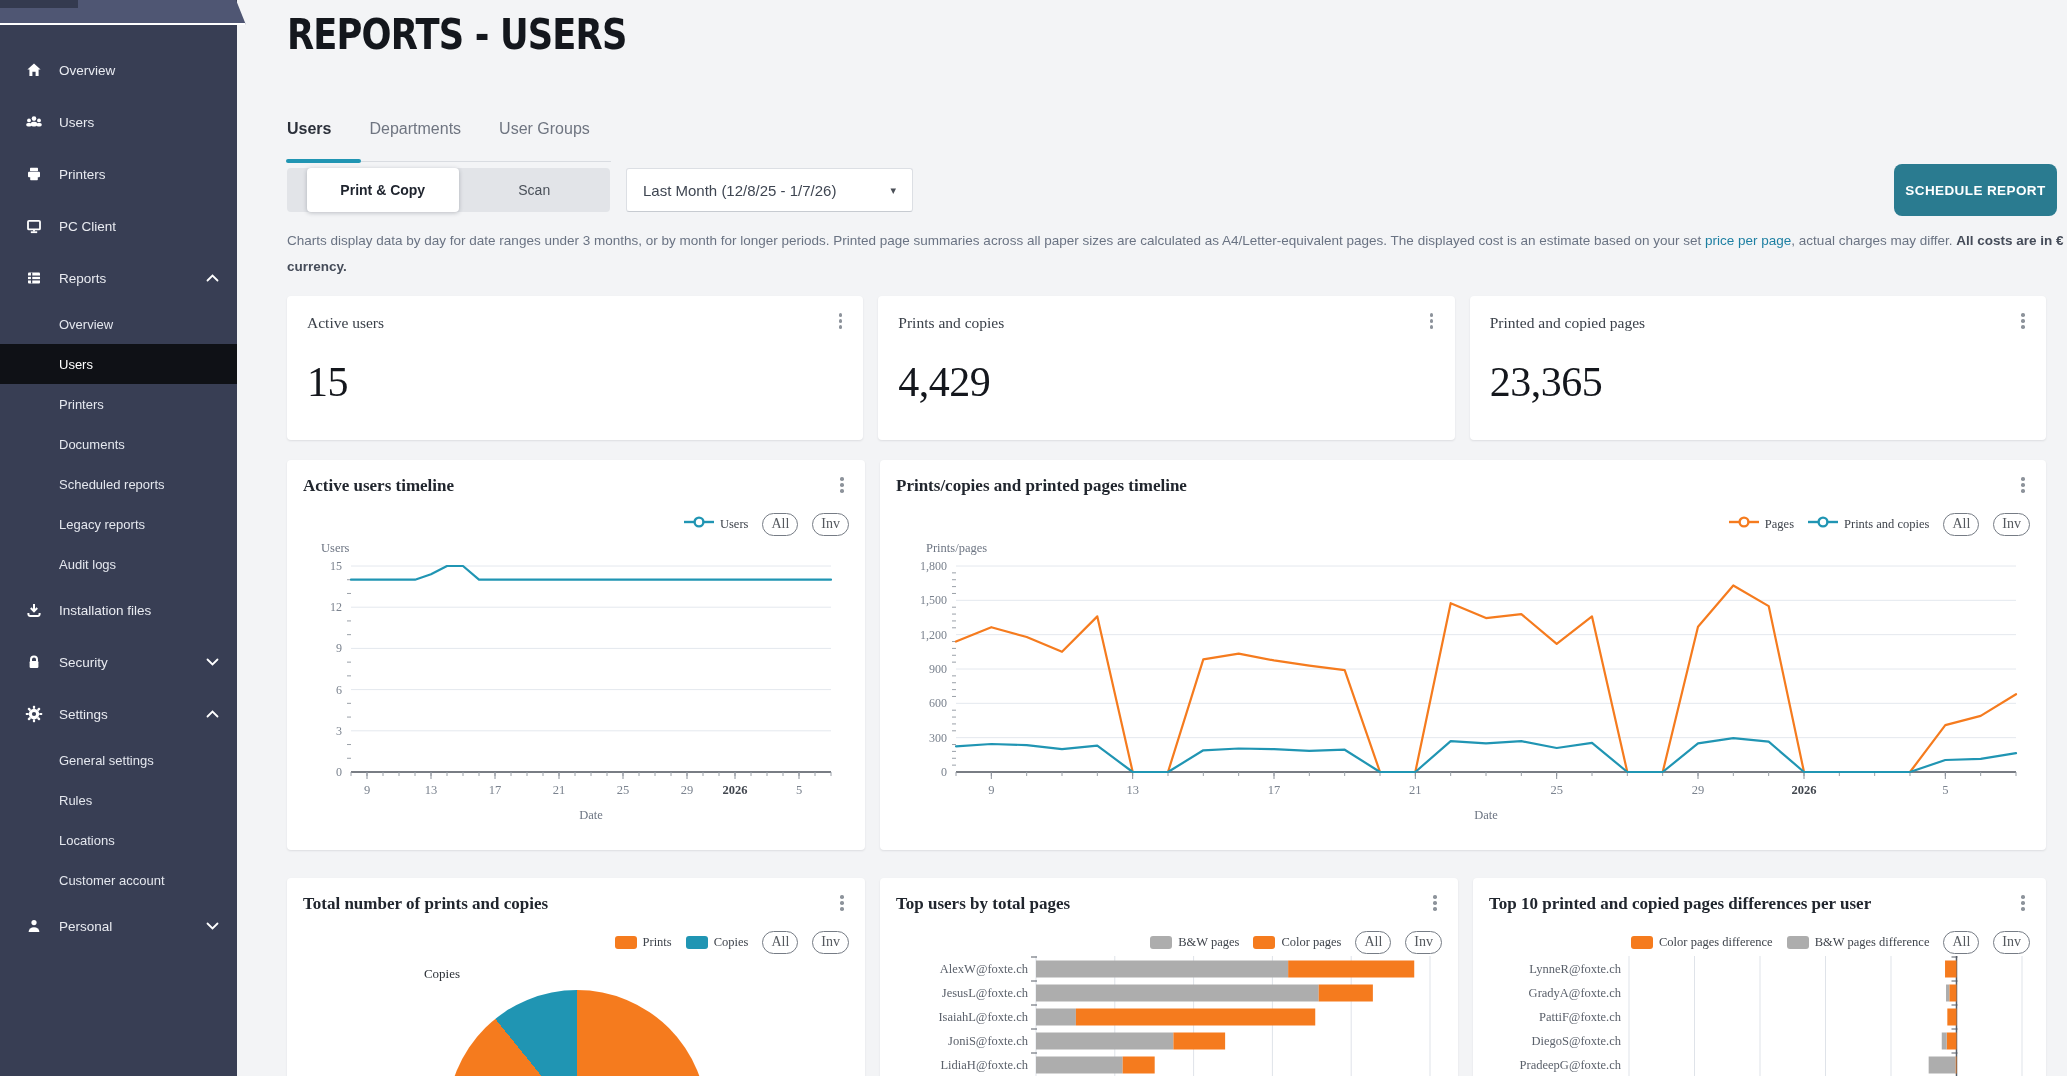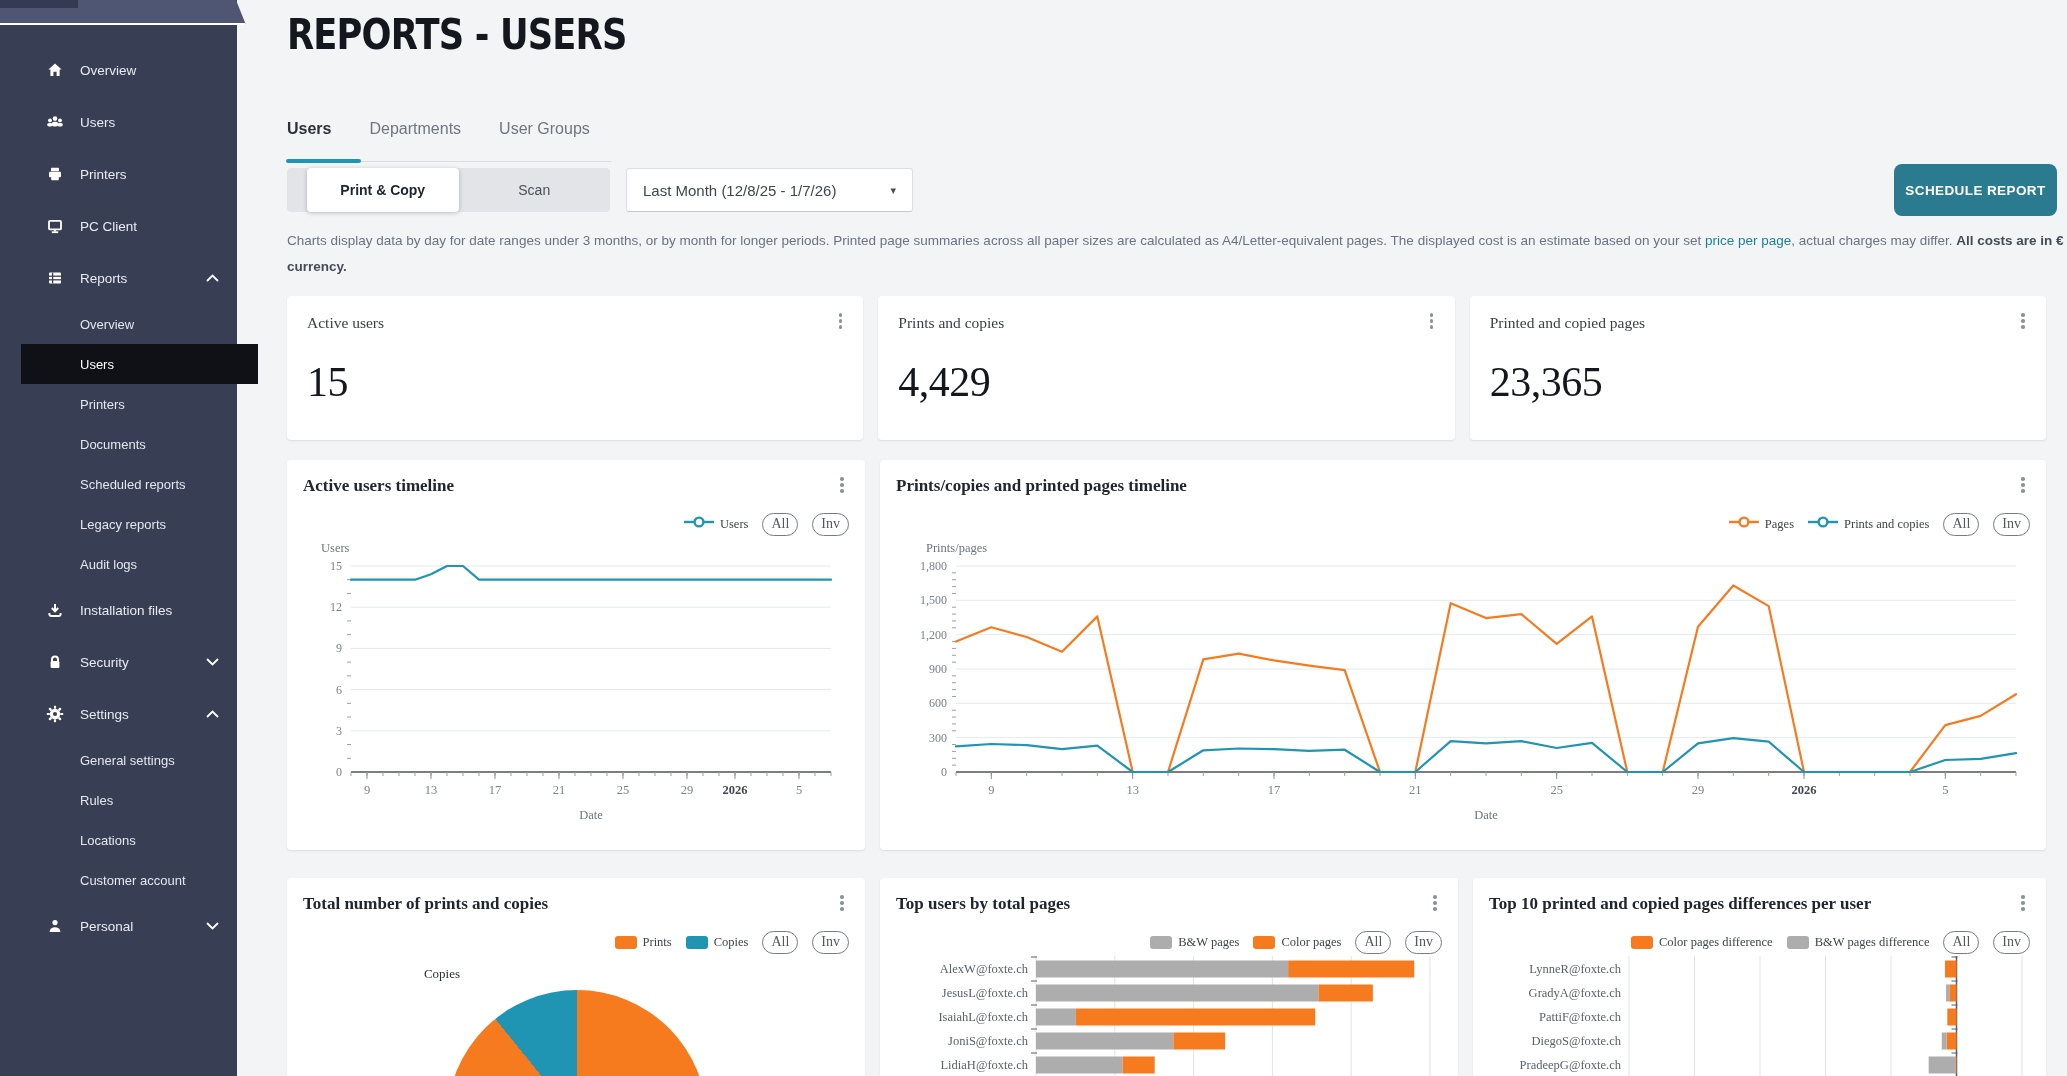--- a/index.html
+++ b/index.html
@@ -5,21 +5,21 @@
   * { margin:0; padding:0; box-sizing:border-box; }
   html,body { width:2067px; height:1076px; overflow:hidden; }
   body { position:relative; font-family:"Liberation Sans", sans-serif; background:#f3f4f6; color:#262b33; }
   [data-interactable="true"] { cursor:pointer; }
 
   
   .sidebar { position:absolute; left:0; top:0; width:237px; height:1076px; background:#383e54; z-index:4; }
   .sb-band { position:absolute; left:0; top:0; width:246px; height:25px; background:#4f5673;
              clip-path:polygon(0 0,236px 0,246px 100%,0 100%); border-bottom:2px solid #fff; z-index:6; }
   .sb-notch { position:absolute; left:0; top:0; width:78px; height:8px; background:#343a4f; z-index:7; }
-  .nav { position:absolute; top:44px; left:0; width:237px;padding-left:21px; }
+  .nav { position:absolute; top:44px; left:0; width:237px; }
   .nav-item { display:flex; align-items:center; height:52px; padding-left:24px; color:#e9ebf1; font-size:13.5px; }
   .nav-item .ic { width:20px; height:18px; margin-right:15px; display:flex; align-items:center; justify-content:center; flex:none; }
   .nav-item .chev { margin-left:auto; margin-right:18px; display:flex; }
   .nav-sub { width:237px; }
   .nav-subitem { display:flex; align-items:center; height:40px; padding-left:59px; color:#e4e7ee; font-size:13px; }
   .nav-subitem.selected { background:#0f1116; color:#ffffff; }
 
   
   .main { position:absolute; left:237px; top:0; width:1830px; height:1076px; }
   .page-title { position:absolute; left:50px; top:10px; font-family:"DejaVu Sans", sans-serif;

